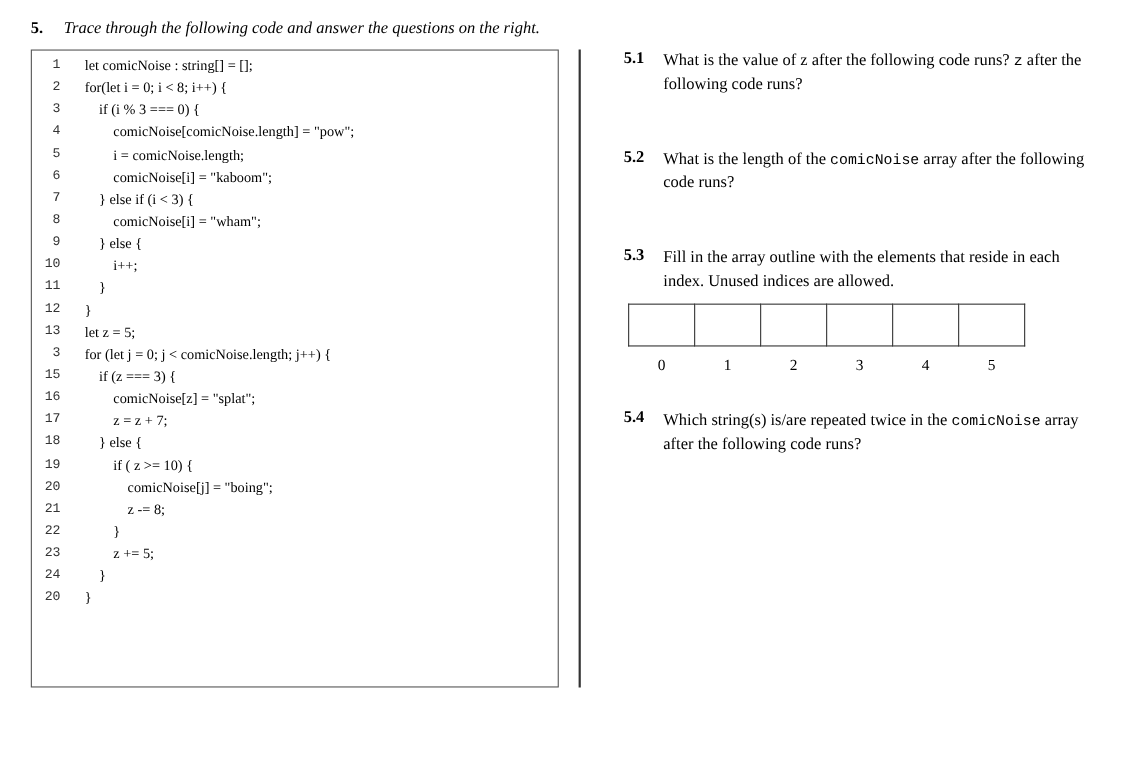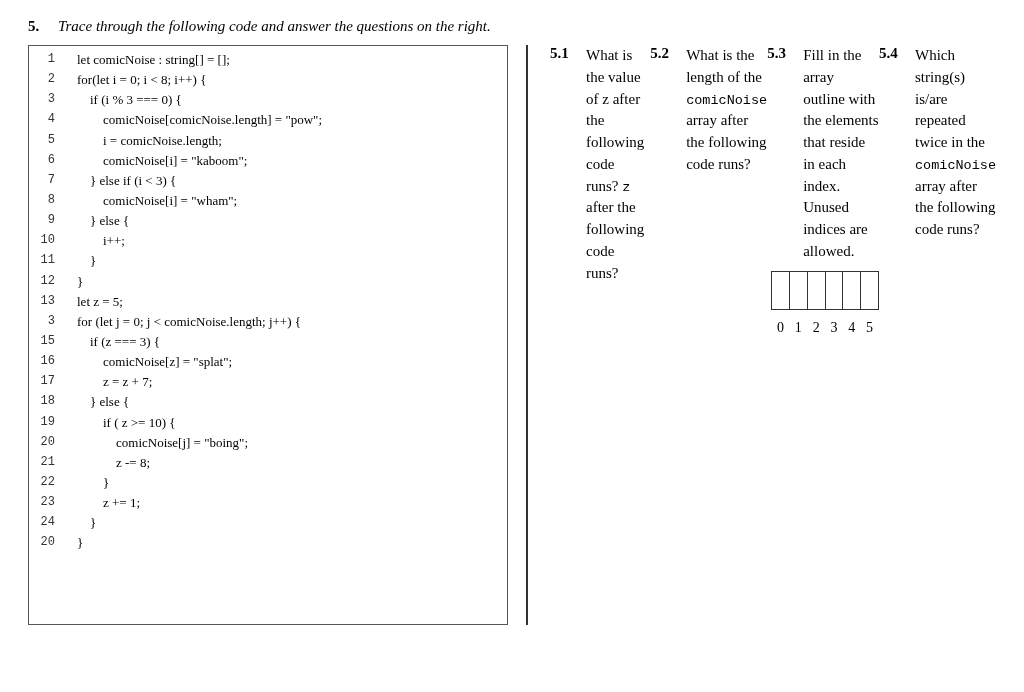--- a/index.html
+++ b/index.html
@@ -66,22 +66,24 @@
       width: 2px;
       background: #333;
       margin: 0 18px;
       align-self: stretch;
       min-height: 580px;
     }
     
     .questions-section {
       flex: 1;
       display: flex;
+      flex-direction: column;
       gap: 0;
       padding-left: 4px;
+      margin-left: 17px;
     }
     .sub-question {
       margin-bottom: 14px;
     }
     .sub-question-header {
       display: flex;
       flex-direction: row;
       align-items: flex-start;
       margin-bottom: 4px;
     }
@@ -160,21 +162,21 @@
         <div class="code-line"><span class="line-num">13</span><span class="line-content">let z = 5;</span></div>
         <div class="code-line"><span class="line-num">3</span><span class="line-content">for (let j = 0; j &lt; comicNoise.length; j++) {</span></div>
         <div class="code-line"><span class="line-num">15</span><span class="line-content">    if (z === 3) {</span></div>
         <div class="code-line"><span class="line-num">16</span><span class="line-content">        comicNoise[z] = "splat";</span></div>
         <div class="code-line"><span class="line-num">17</span><span class="line-content">        z = z + 7;</span></div>
         <div class="code-line"><span class="line-num">18</span><span class="line-content">    } else {</span></div>
         <div class="code-line"><span class="line-num">19</span><span class="line-content">        if ( z &gt;= 10) {</span></div>
         <div class="code-line"><span class="line-num">20</span><span class="line-content">            comicNoise[j] = "boing";</span></div>
         <div class="code-line"><span class="line-num">21</span><span class="line-content">            z -= 8;</span></div>
         <div class="code-line"><span class="line-num">22</span><span class="line-content">        }</span></div>
-        <div class="code-line"><span class="line-num">23</span><span class="line-content">        z += 1;</span></div>
+        <div class="code-line"><span class="line-num">23</span><span class="line-content">        z += 5;</span></div>
         <div class="code-line"><span class="line-num">24</span><span class="line-content">    }</span></div>
         <div class="code-line"><span class="line-num">20</span><span class="line-content">}</span></div>
       </div>
 
     <div class="divider"></div>
 
     <div class="questions-section">
 
       <div class="sub-question">
         <div class="sub-question-header">

